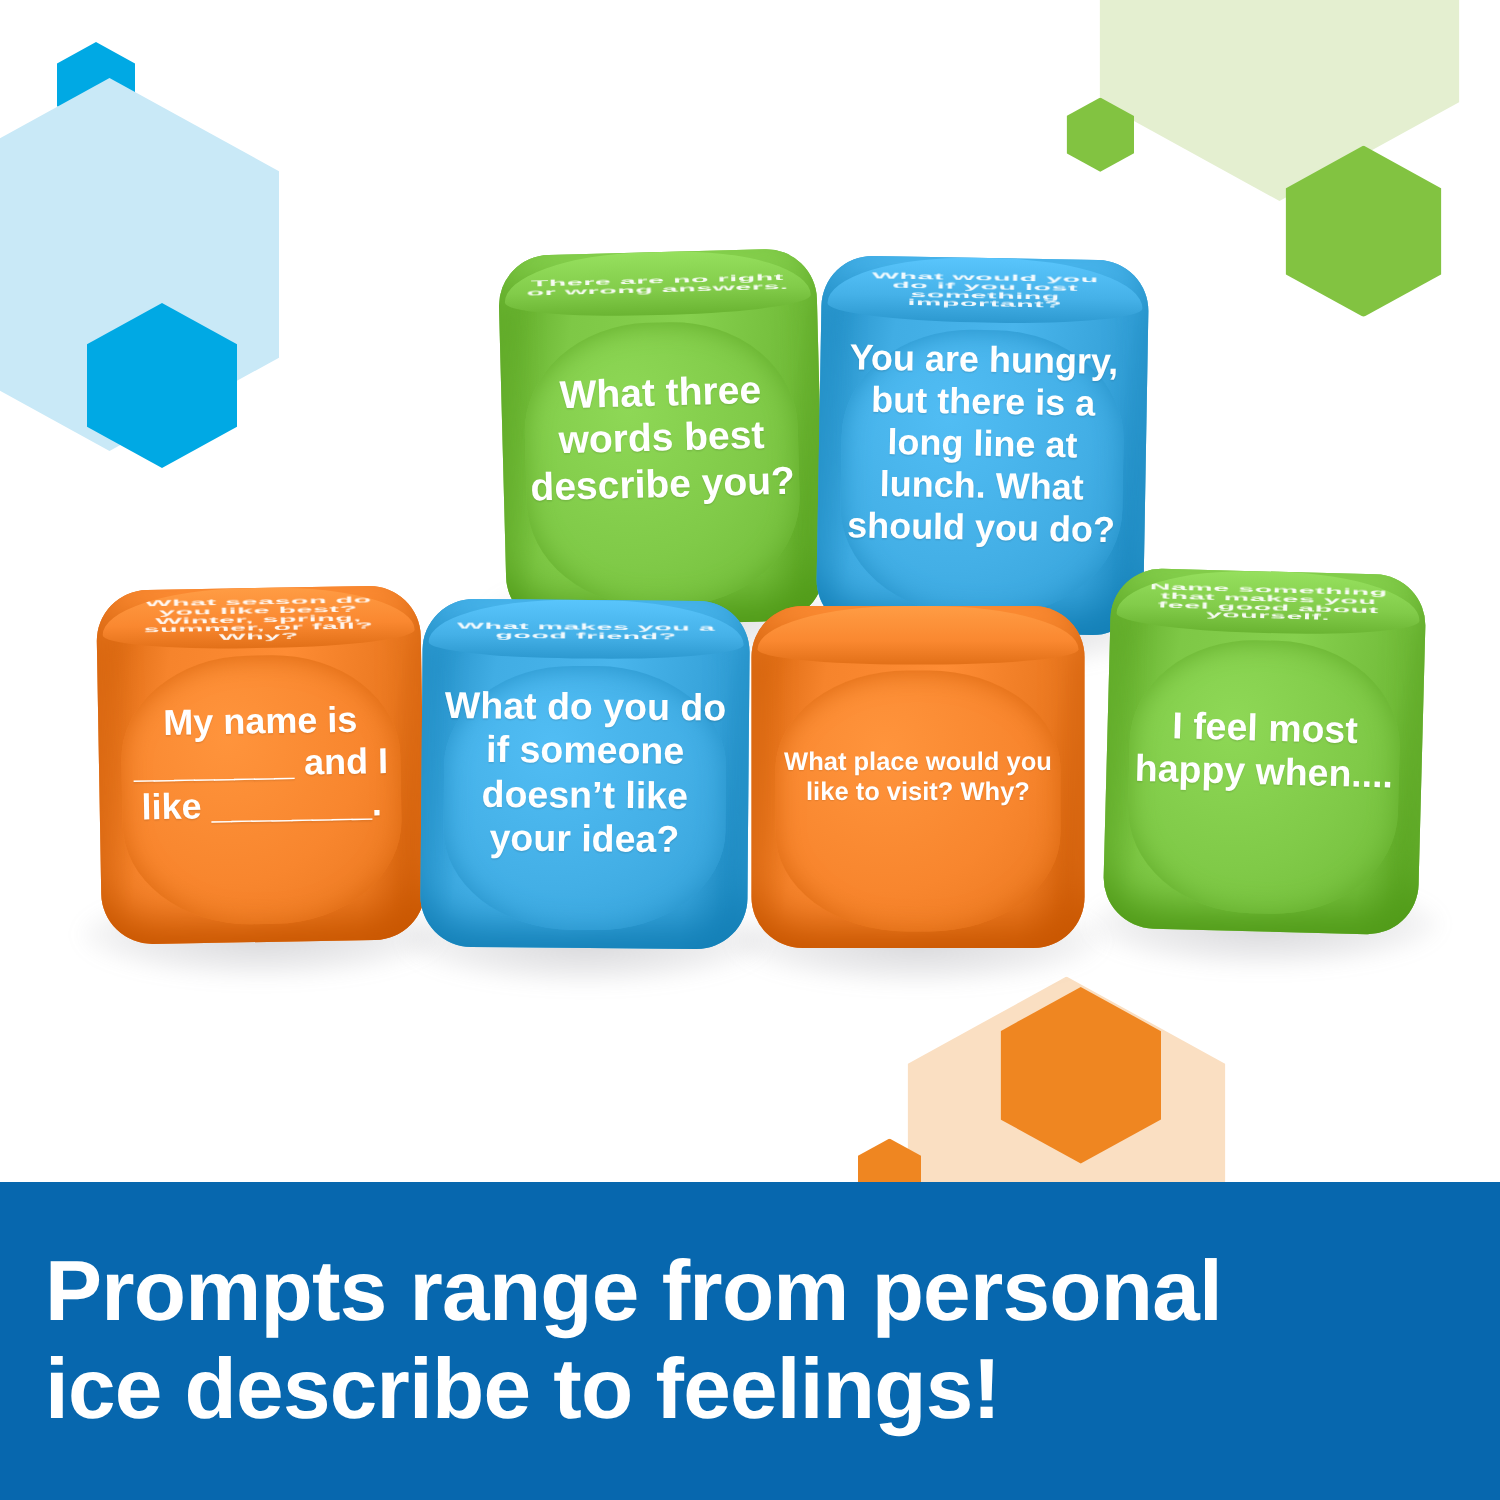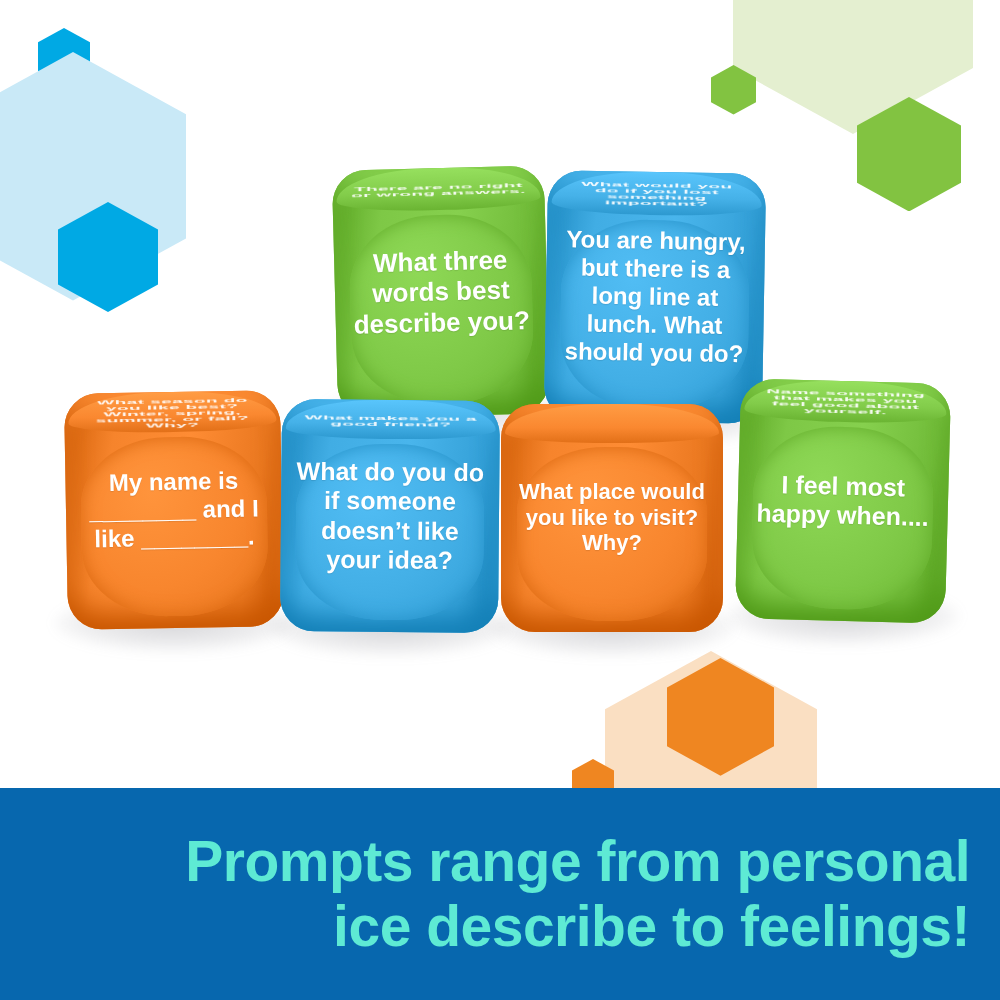--- a/index.html
+++ b/index.html
@@ -103,22 +103,22 @@
     left: 0;
     top: 788px;
     width: 1000px;
     height: 212px;
     display: flex;
     align-items: center;
     justify-content: center;
   }
   #banner-text {
     width: 94%;
-    text-align: right;
-    color: #5eead4;
+    text-align: left;
+    color: #ffffff;
     font-weight: bold;
     font-size: 57px;
     line-height: 1.14;
     letter-spacing: -0.5px;
   }
 </style>
 </head>
 <body>
 
 <div id="stage">
@@ -174,21 +174,21 @@
           </div>
           <div class="cube-panel" style="background: radial-gradient(at 38% 30%, rgb(81, 189, 244) 0%, rgb(67, 175, 230) 55%, rgb(51, 159, 214) 100%); box-shadow: rgb(37, 145, 200) 0px 0px 18px inset;"></div>
           <div class="cube-face-text" style="font-size: 25px;">What do you do if someone doesn’t like your idea?</div>
         </div>
       </div>
       <div class="cube-shadow" style="left: 489px; top: 598px; width: 246px; height: 58px;"></div>
       <div class="cube" style="left: 501px; top: 404px; width: 222px; height: 228px; transform: rotate(0deg); z-index: 14;">
         <div class="cube-body" style="background: linear-gradient(100deg, rgb(210, 96, 8) 0%, rgb(246, 132, 44) 22%, rgb(254, 140, 52) 52%, rgb(234, 120, 32) 82%, rgb(198, 84, 0) 100%); box-shadow: rgb(200, 86, 0) 0px -16px 26px inset, rgb(255, 144, 56) 0px 10px 18px inset;">
           <div class="cube-top" style="background: linear-gradient(rgb(255, 156, 68) 0%, rgb(250, 136, 48) 60%, rgb(226, 112, 24) 100%);"></div>
           <div class="cube-panel" style="background: radial-gradient(at 38% 30%, rgb(255, 148, 60) 0%, rgb(248, 134, 46) 55%, rgb(232, 118, 30) 100%); box-shadow: rgb(218, 104, 16) 0px 0px 18px inset;"></div>
-          <div class="cube-face-text" style="font-size: 22px;">What place would you like to visit? Why?</div>
+          <div class="cube-face-text" style="font-size: 17px;">What place would you like to visit? Why?</div>
         </div>
       </div>
       <div class="cube-shadow" style="left: 726px; top: 587px; width: 234px; height: 58px;"></div>
       <div class="cube" style="left: 738px; top: 381px; width: 210px; height: 240px; transform: rotate(1.5deg); z-index: 15;">
         <div class="cube-body" style="background: linear-gradient(100deg, rgb(90, 164, 34) 0%, rgb(126, 200, 70) 22%, rgb(134, 208, 78) 52%, rgb(114, 188, 58) 82%, rgb(78, 152, 22) 100%); box-shadow: rgb(80, 154, 24) 0px -16px 26px inset, rgb(138, 212, 82) 0px 10px 18px inset;">
           <div class="cube-top" style="background: linear-gradient(rgb(150, 224, 94) 0%, rgb(130, 204, 74) 60%, rgb(106, 180, 50) 100%);">
             <div class="cube-top-text">Name something that makes you feel good about yourself.</div>
           </div>
           <div class="cube-panel" style="background: radial-gradient(at 38% 30%, rgb(142, 216, 86) 0%, rgb(128, 202, 72) 55%, rgb(112, 186, 56) 100%); box-shadow: rgb(98, 172, 42) 0px 0px 18px inset;"></div>
           <div class="cube-face-text" style="font-size: 25px;">I feel most happy when....</div>

